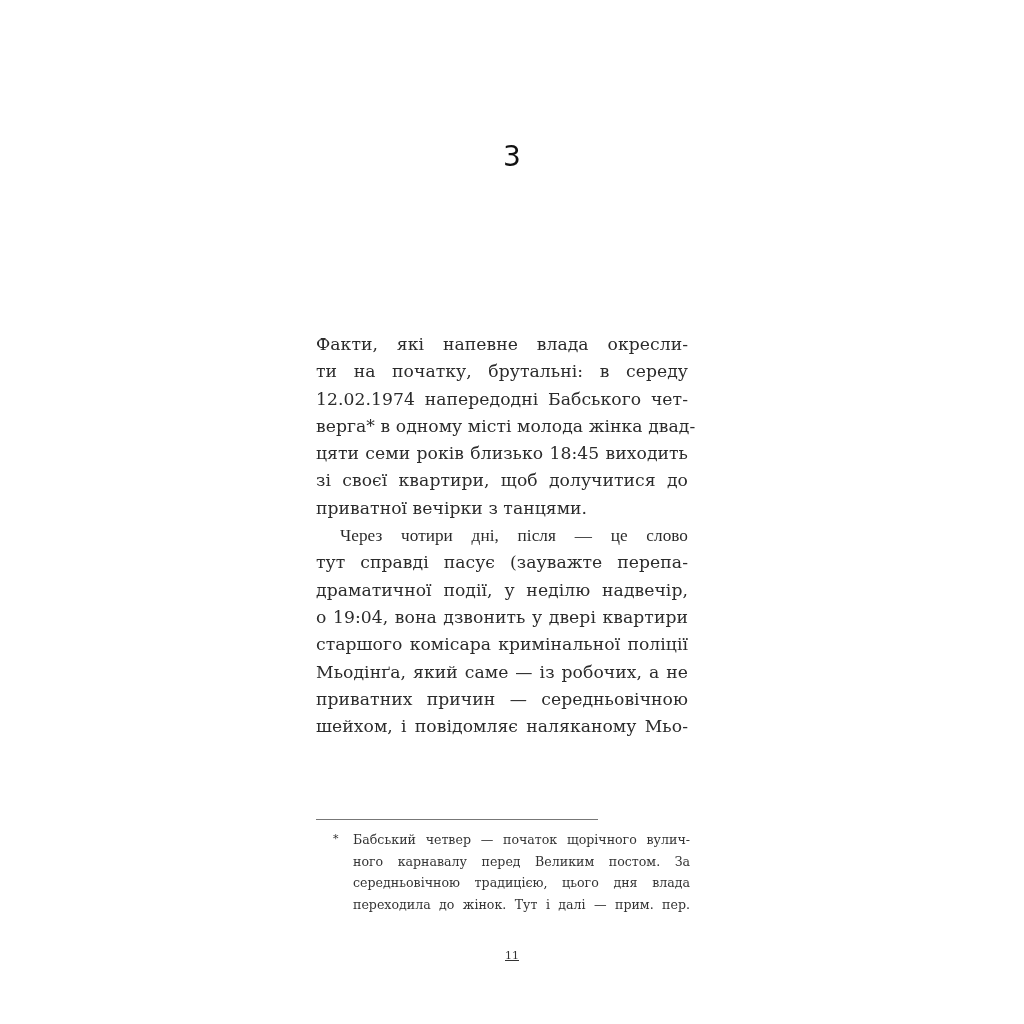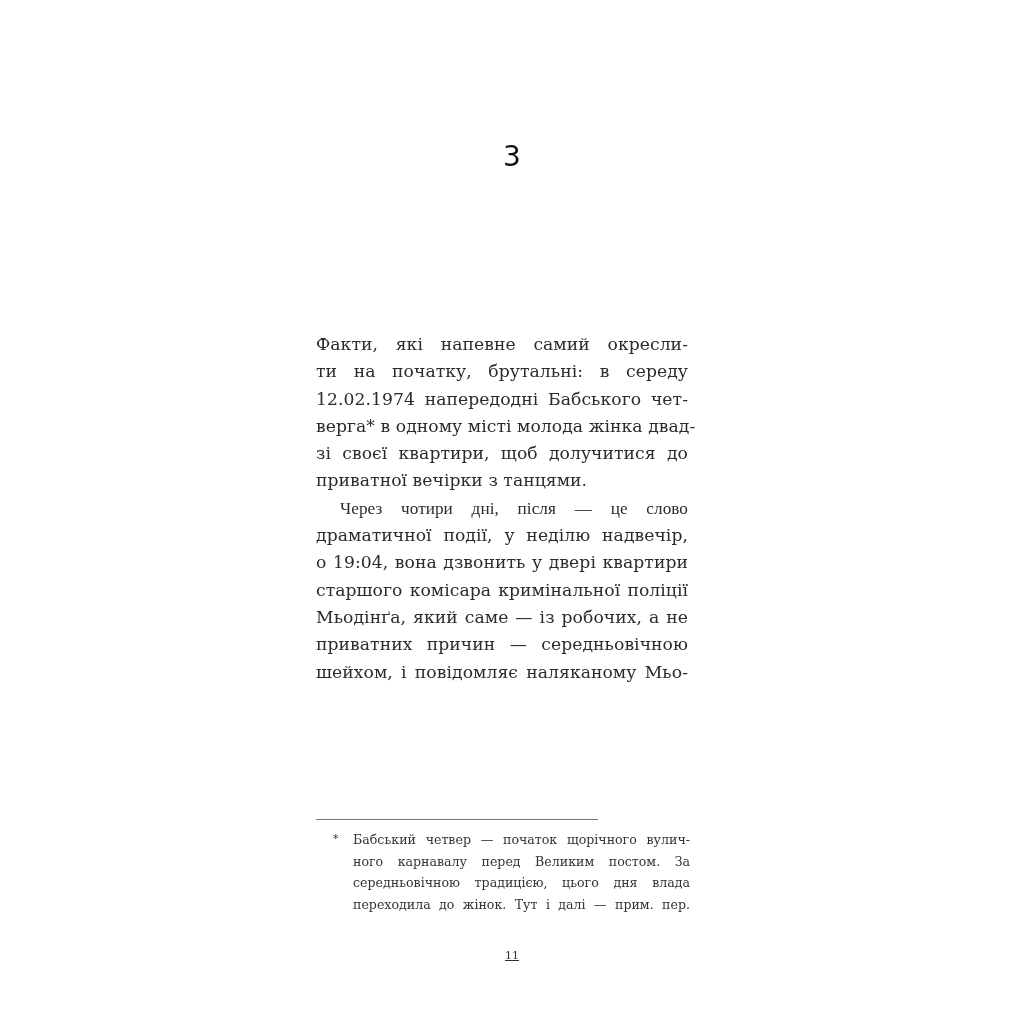--- a/index.html
+++ b/index.html
@@ -16,27 +16,29 @@
   .fn-line { height: 21.5px; line-height: 21.5px; font-size: 12.6px; white-space: nowrap; text-align: justify; text-align-last: justify; color: #333; }
   .fn-line .ital { }
   .page-num { position: absolute; top: 949px; left: 0; width: 1024px; text-align: center; font-size: 11px; color: #333; text-decoration: underline; }
 </style>
 </head>
 <body>
 
 <div class="chapter-num">3</div>
 
 <div class="body-text">
-  <div class="line">Факти, які напевне самий окресли-</div>
+  <div class="line">Факти, які напевне влада окресли-</div>
   <div class="line">ти на початку, брутальні: в середу</div>
   <div class="line">12.02.1974 напередодні Бабського чет-</div>
   <div class="line">верга* в одному місті молода жінка двад-</div>
+  <div class="line">цяти семи років близько 18:45 виходить</div>
   <div class="line">зі своєї квартири, щоб долучитися до</div>
   <div class="line last">приватної вечірки з танцями.</div>
   <div class="line indent">Через чотири дні, після — це слово</div>
+  <div class="line">тут справді пасує (зауважте перепа-</div>
   <div class="line">драматичної події, у неділю надвечір,</div>
   <div class="line">о 19:04, вона дзвонить у двері квартири</div>
   <div class="line">старшого комісара кримінальної поліції</div>
   <div class="line">Мьодінґа, який саме — із робочих, а не</div>
   <div class="line">приватних причин — середньовічною</div>
   <div class="line">шейхом, і повідомляє наляканому Мьо-</div>
 </div>
 
 <div class="fn-rule"></div>
 

